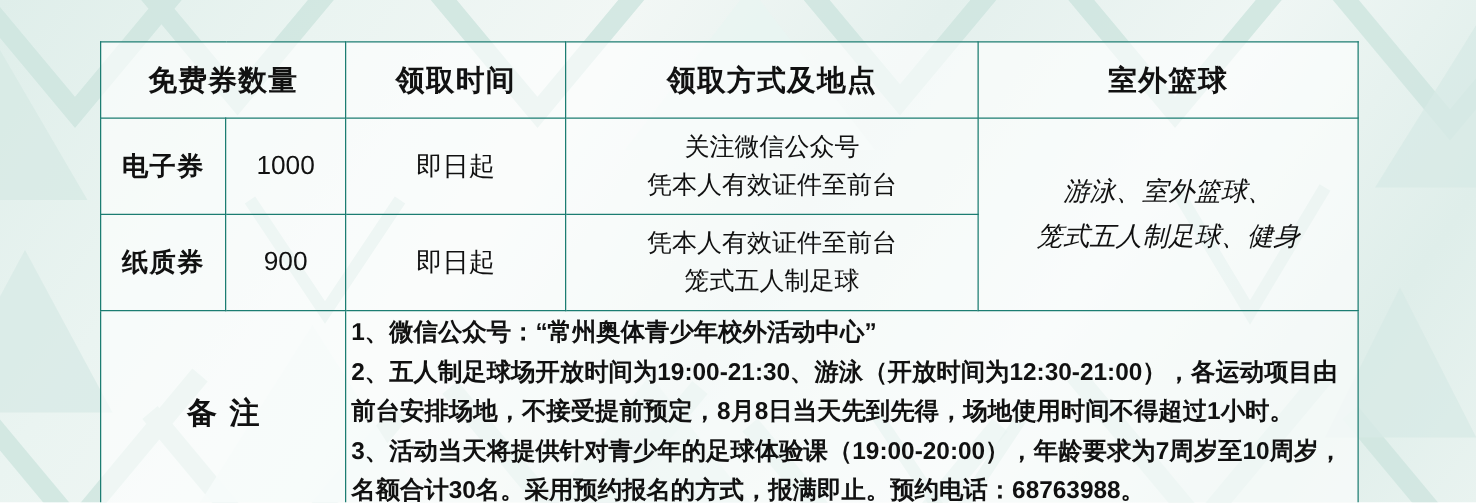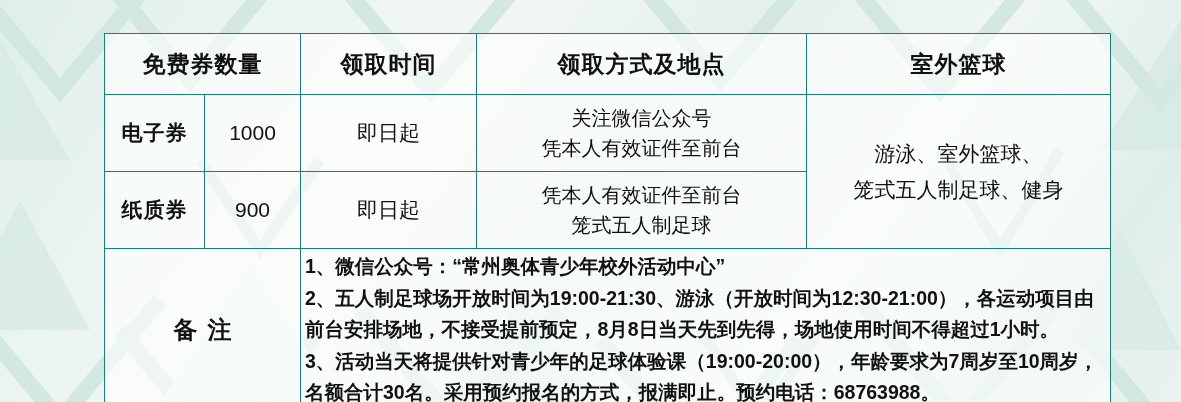--- a/index.html
+++ b/index.html
@@ -28,21 +28,21 @@
     pointer-events: none;
   }
   .bg-layer svg {
     position: absolute;
     top: 0;
     left: 0;
   }
 
   .table-wrap {
     position: absolute;
-    left: 104px;
+    left: 80px;
     top: 33px;
     width: 1006px;
     height: 330px;
   }
   table.main {
     border-collapse: collapse;
     width: 100%;
     height: 100%;
     background: rgba(255,255,255,0.62);
     table-layout: fixed;
@@ -74,20 +74,21 @@
     font-family: Liberation Serif, serif;
   }
   .cell-multi {
     font-size: 20px;
     line-height: 1.5;
     margin-left: 12px;
   }
   .cell-open {
     font-size: 21px;
     line-height: 1.7;
+    font-style: italic;
   }
   .beizhu {
     font-weight: bold;
     font-size: 24px;
     letter-spacing: 10px;
     text-indent: 10px;
   }
   .notes {
     text-align: left !important;
     font-size: 19.5px;

